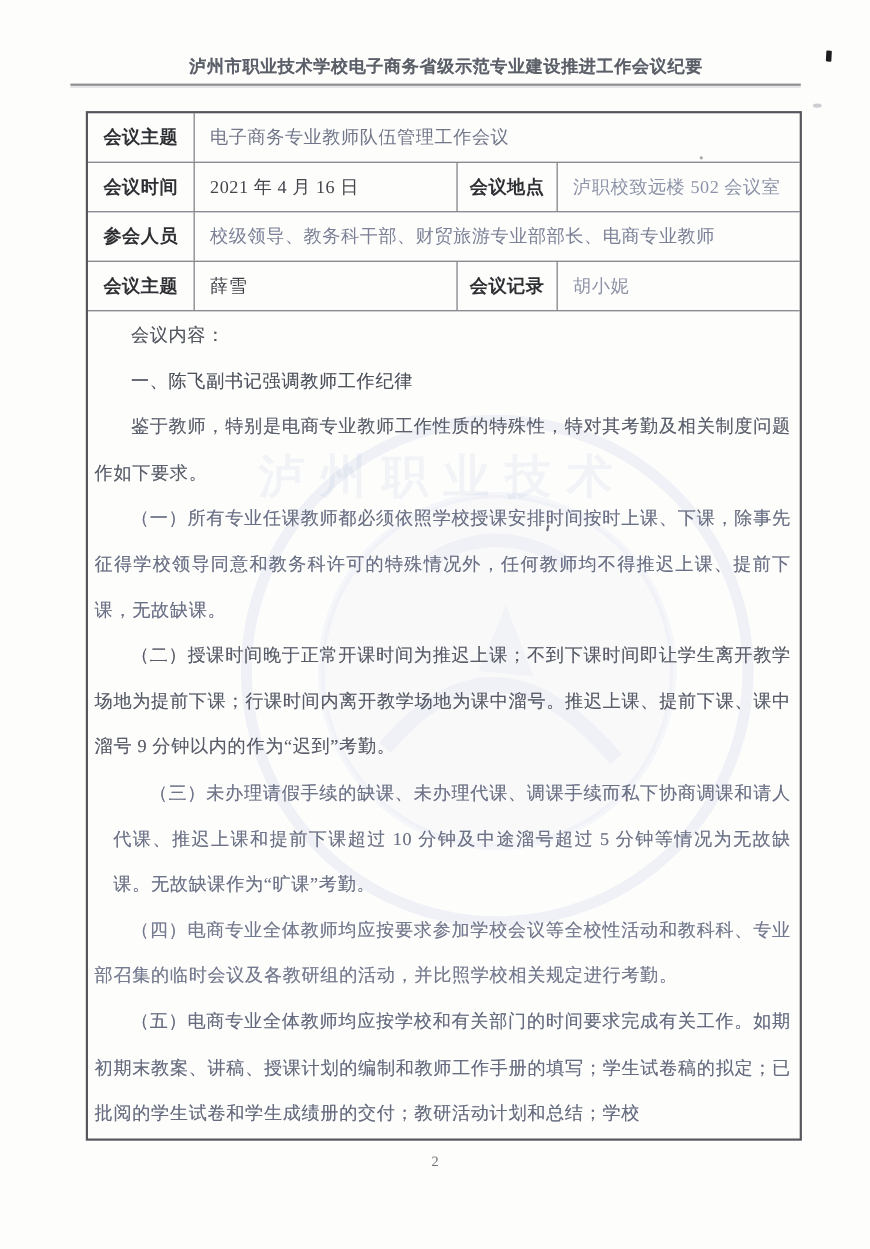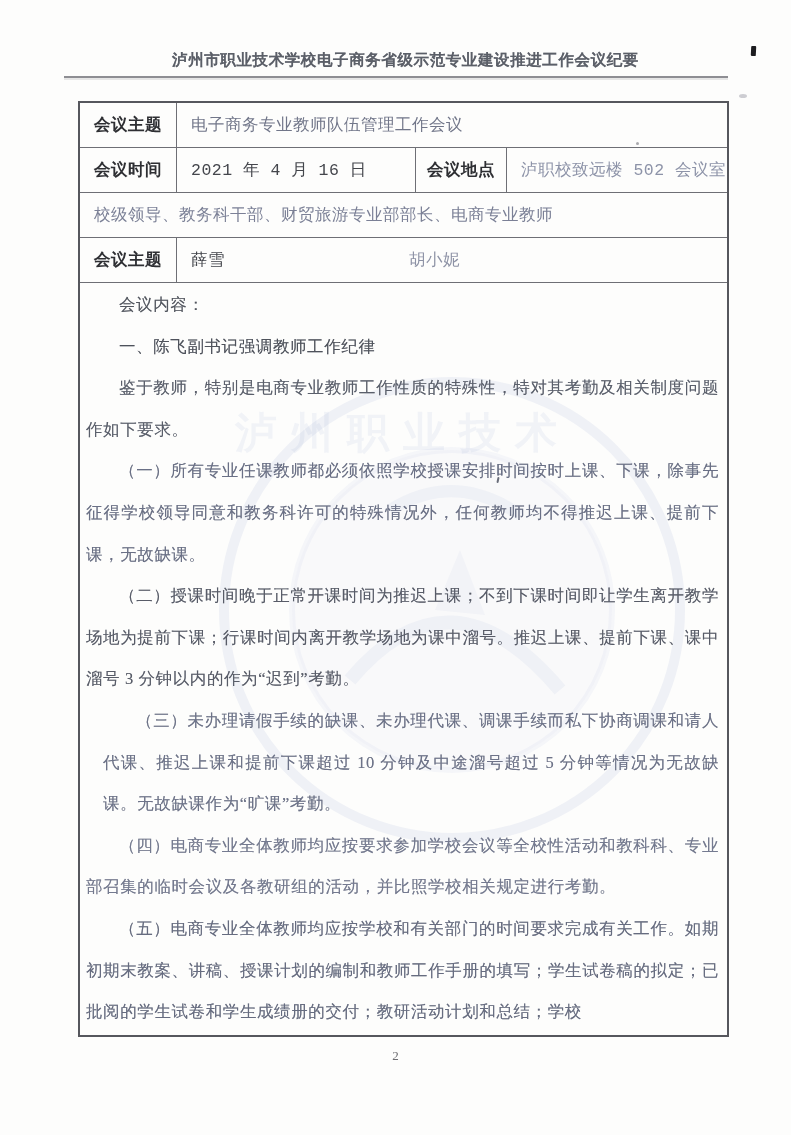--- a/index.html
+++ b/index.html
@@ -84,21 +84,20 @@
     height: 45px;
     border-bottom: 1px solid #6e6f75;
   }
   .cell {
     display: flex;
     align-items: center;
     font-size: 16.5px;
     letter-spacing: 0.5px;
     overflow: hidden;
     white-space: nowrap;
-    font-family: Liberation Mono, monospace;
   }
   .cell-label {
     width: 97px;
     justify-content: center;
     border-right: 1px solid #6e6f75;
     font-weight: bold;
     color: #2e2f33;
     font-size: 16.5px;
     flex-shrink: 0;
   }
@@ -184,35 +183,37 @@
   </div>
 
   <div class="t-row">
     <div class="cell cell-label">会议时间</div>
     <div class="cell cell-value-fixed v-time">2021 年 4 月 16 日</div>
     <div class="cell cell-label2">会议地点</div>
     <div class="cell cell-value v-location">泸职校致远楼 502 会议室</div>
   </div>
 
   <div class="t-row">
+    <div class="cell cell-label">参会人员</div>
     <div class="cell cell-value v-attend">校级领导、教务科干部、财贸旅游专业部部长、电商专业教师</div>
   </div>
 
   <div class="t-row">
     <div class="cell cell-label">会议主题</div>
     <div class="cell cell-value-fixed v-host">薛雪</div>
+    <div class="cell cell-label2">会议记录</div>
     <div class="cell cell-value v-record">胡小妮</div>
   </div>
 
   <div class="content">
     <p>会议内容：</p>
     <p>一、陈飞副书记强调教师工作纪律</p>
     <p>鉴于教师，特别是电商专业教师工作性质的特殊性，特对其考勤及相关制度问题作如下要求。</p>
     <p>（一）所有专业任课教师都必须依照学校授课安排时间按时上课、下课，除事先征得学校领导同意和教务科许可的特殊情况外，任何教师均不得推迟上课、提前下课，无故缺课。</p>
-    <p>（二）授课时间晚于正常开课时间为推迟上课；不到下课时间即让学生离开教学场地为提前下课；行课时间内离开教学场地为课中溜号。推迟上课、提前下课、课中溜号 3 分钟以内的作为“迟到”考勤。</p>
+    <p>（二）授课时间晚于正常开课时间为推迟上课；不到下课时间即让学生离开教学场地为提前下课；行课时间内离开教学场地为课中溜号。推迟上课、提前下课、课中溜号 9 分钟以内的作为“迟到”考勤。</p>
     <p>（三）未办理请假手续的缺课、未办理代课、调课手续而私下协商调课和请人代课、推迟上课和提前下课超过 10 分钟及中途溜号超过 5 分钟等情况为无故缺课。无故缺课作为“旷课”考勤。</p>
     <p>（四）电商专业全体教师均应按要求参加学校会议等全校性活动和教科科、专业部召集的临时会议及各教研组的活动，并比照学校相关规定进行考勤。</p>
     <p>（五）电商专业全体教师均应按学校和有关部门的时间要求完成有关工作。如期初期末教案、讲稿、授课计划的编制和教师工作手册的填写；学生试卷稿的拟定；已批阅的学生试卷和学生成绩册的交付；教研活动计划和总结；学校</p>
   </div>
 
 </div>
 
 <div class="page-number">2</div>
 
 </body></html>

